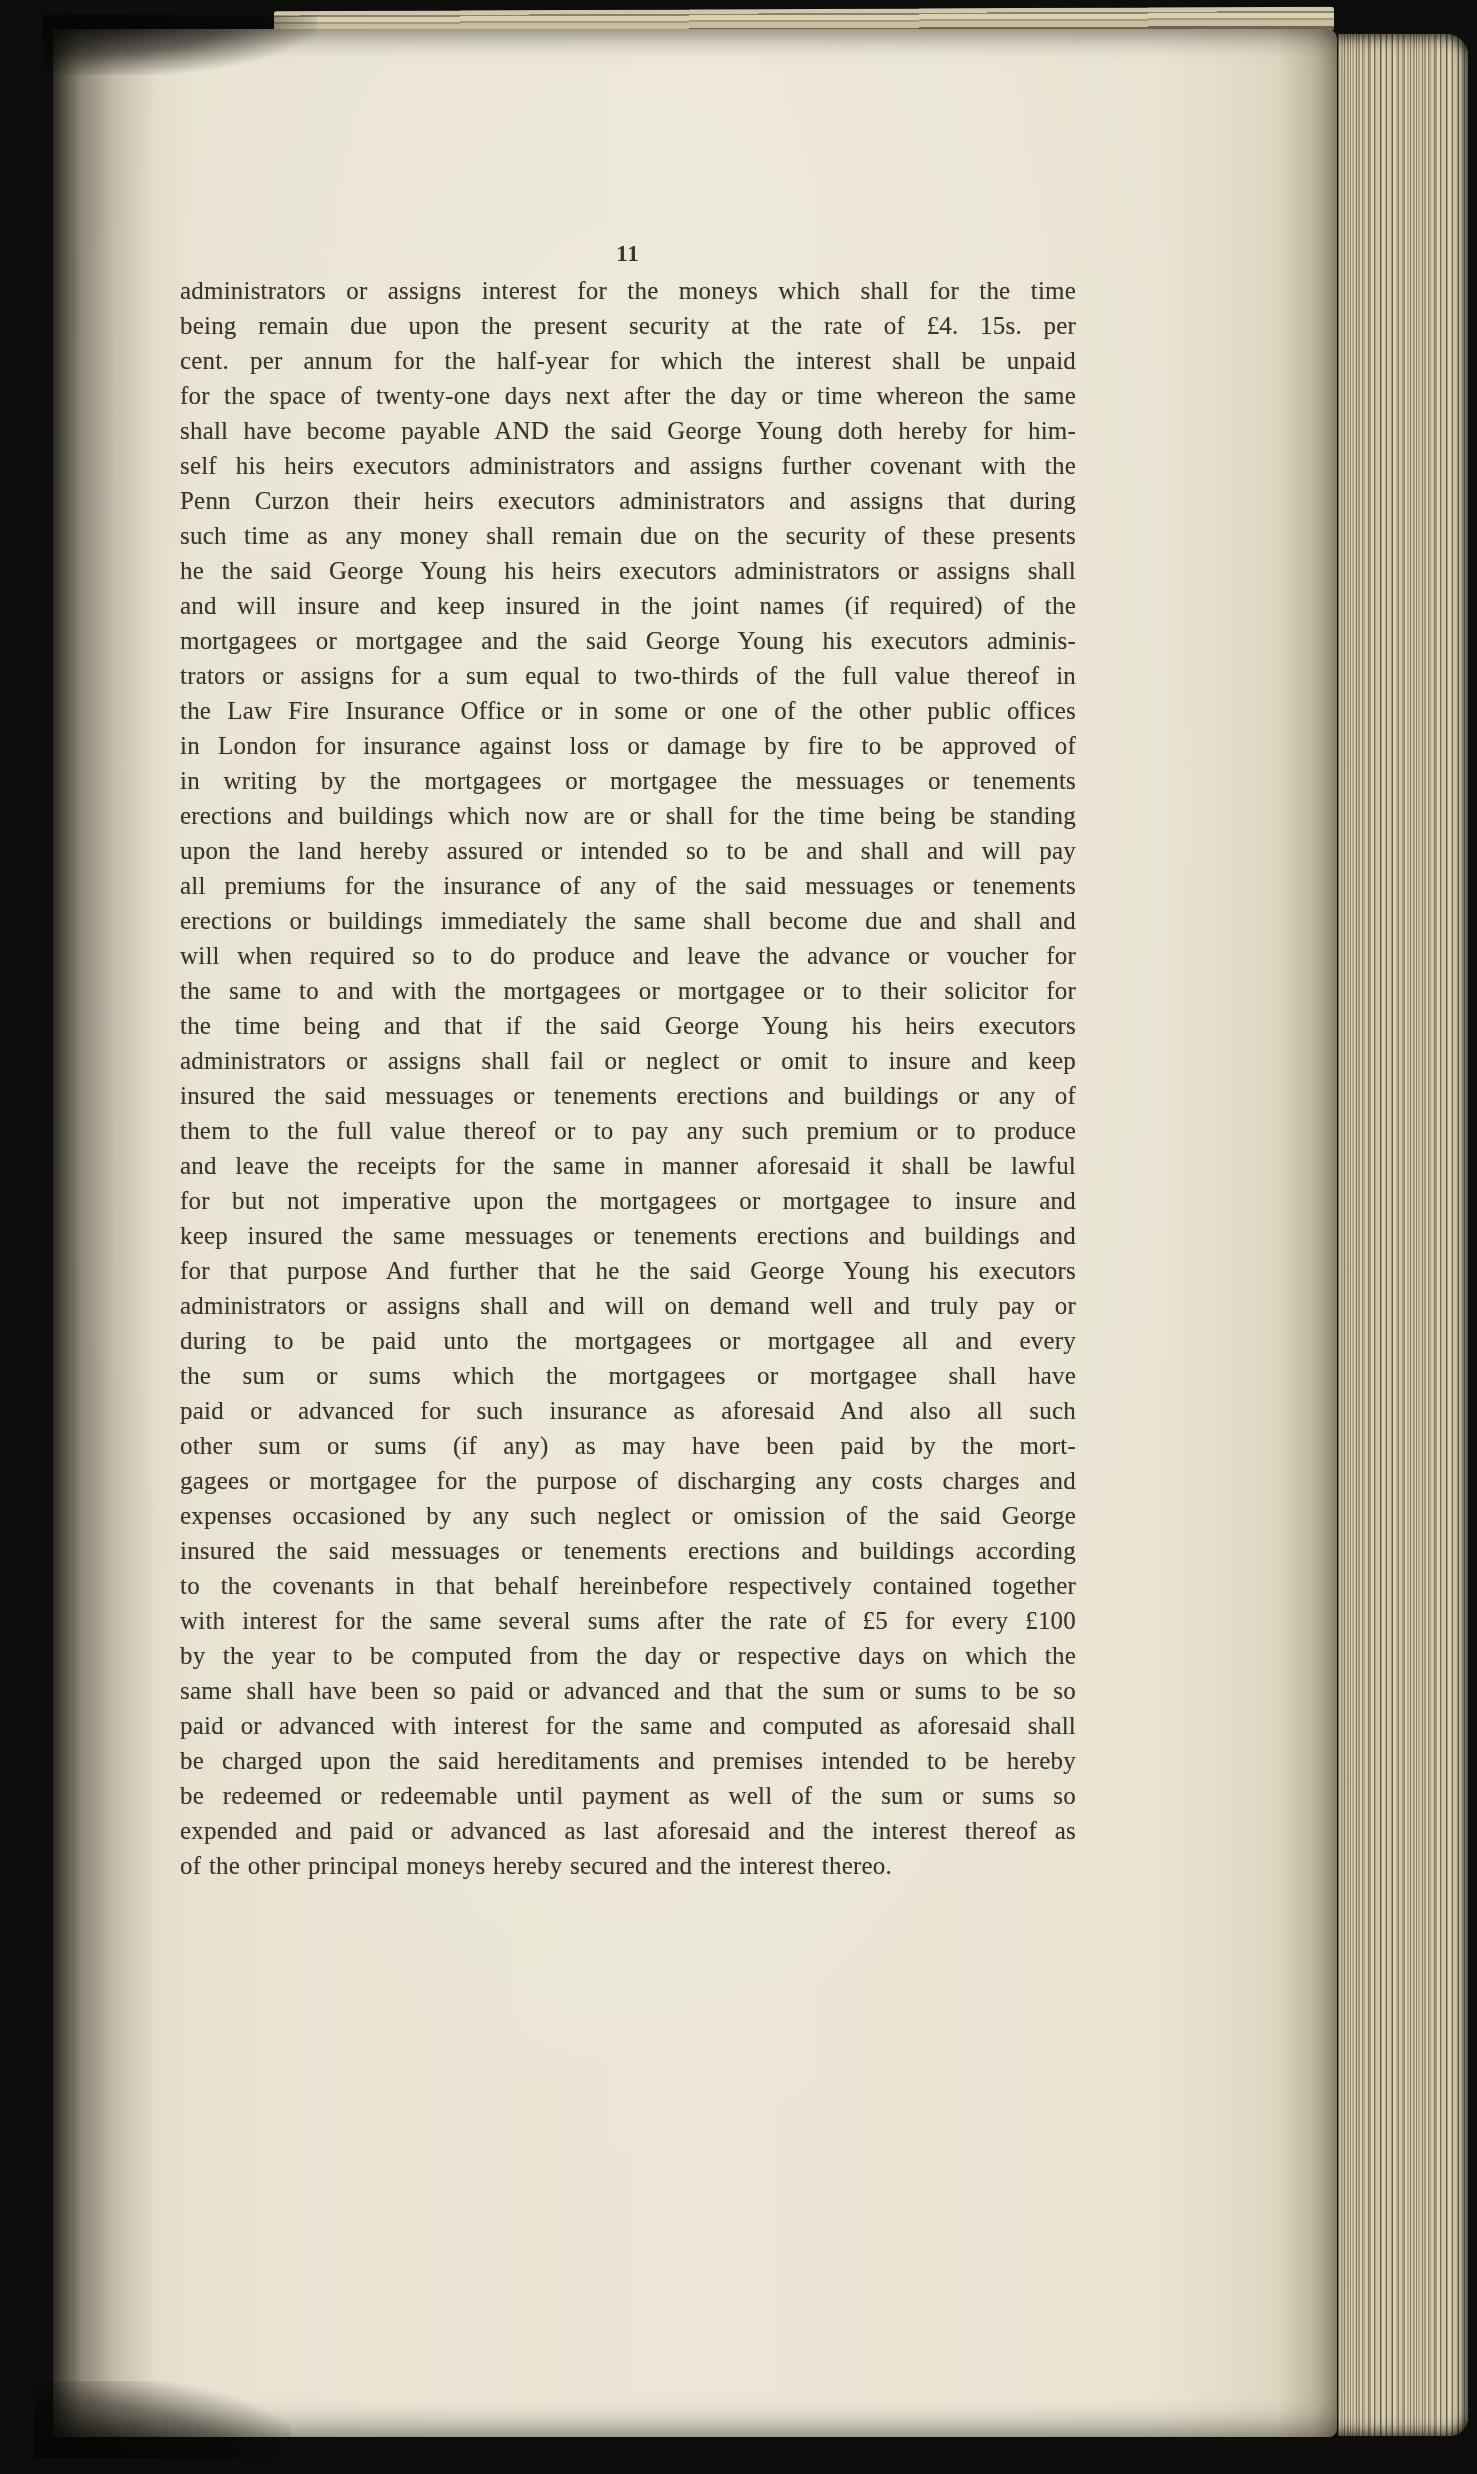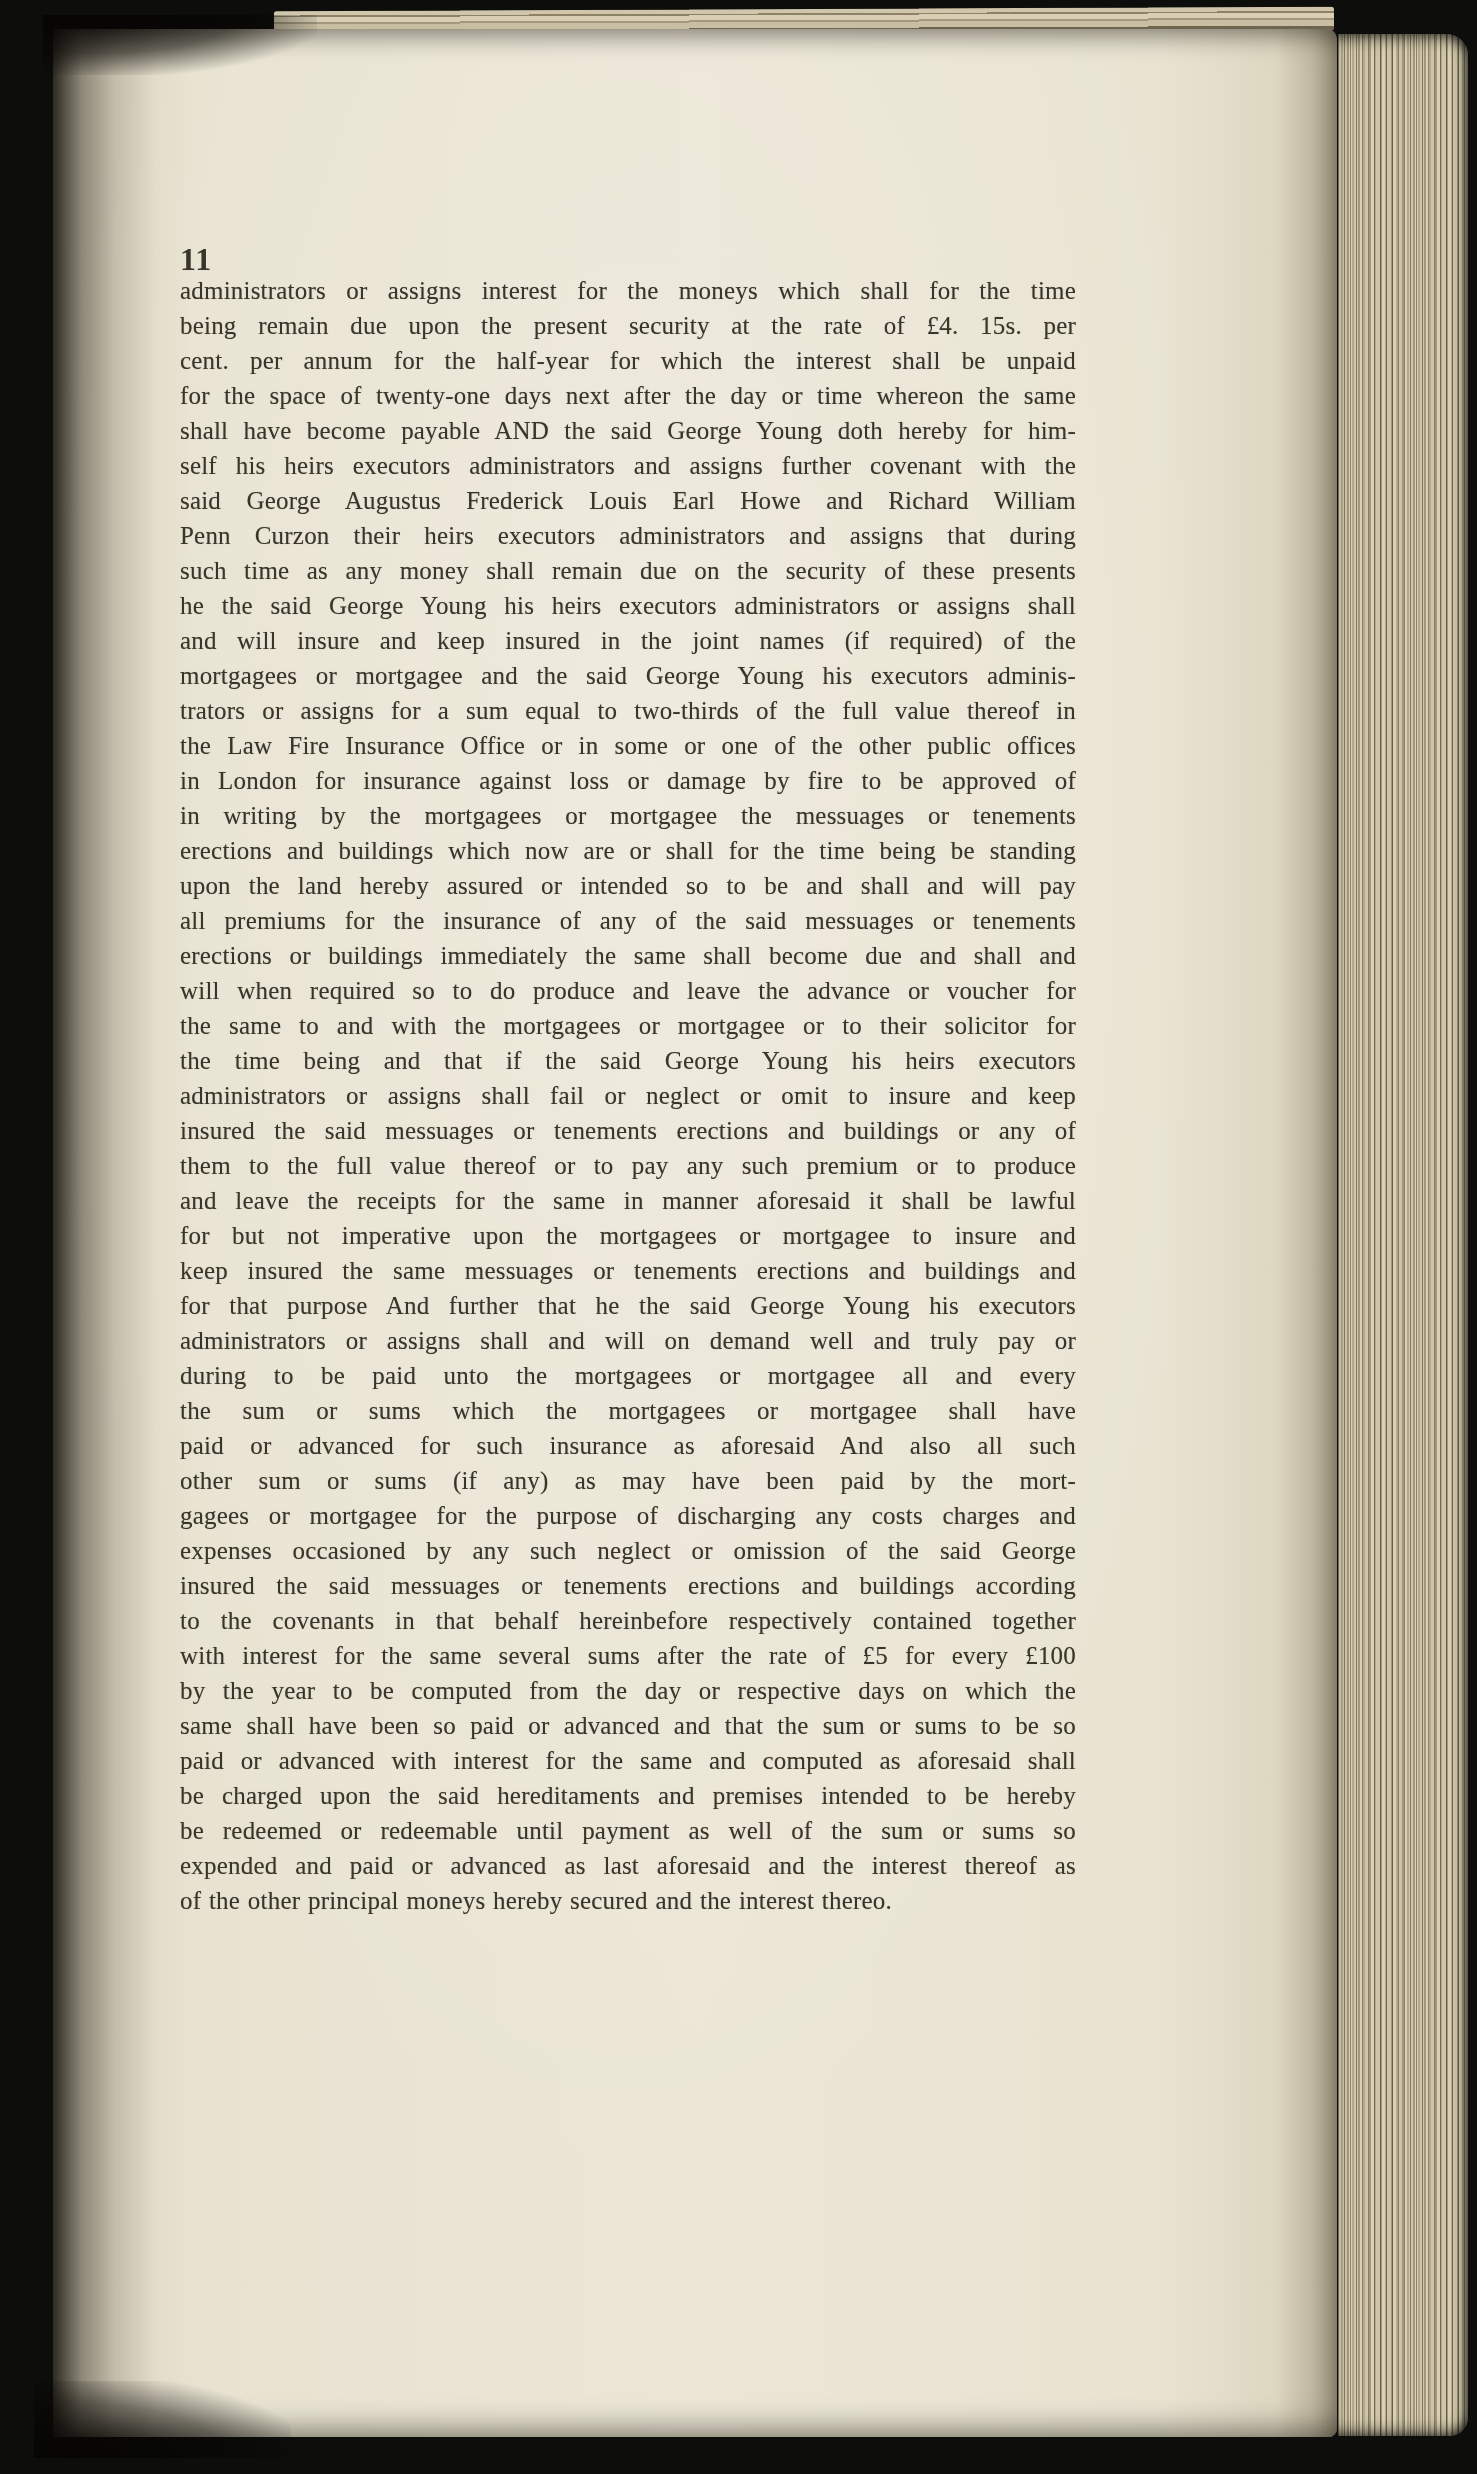--- a/index.html
+++ b/index.html
@@ -124,22 +124,22 @@
       inset 0 12px 15.4px -8.6px rgba(0,0,0,0.7),
       inset 0 -12px 15.4px -8.6px rgba(0,0,0,0.7),
       inset -8.6px 0 12px -5.1px rgba(0,0,0,0.65);
   }
 
   .page-number {
     position: absolute;
     left: 127px;
     top: 212px;
     width: 896px;
-    text-align: left;
-    font-size: 32px;
+    text-align: center;
+    font-size: 23px;
     font-weight: bold;
     letter-spacing: 0.9px;
     color: var(--ink, #3a352b);
   }
 
   .text-block {
     position: absolute;
     left: 127px;
     top: 244px;
     width: 896px;
@@ -171,21 +171,20 @@
   <div class="paper">
     <div class="page-number">11</div>
 
     <div class="text-block">
         <div class="line">administrators or assigns interest for the moneys which shall for the time</div>
         <div class="line">being remain due upon the present security at the rate of £4. 15s. per</div>
         <div class="line">cent. per annum for the half-year for which the interest shall be unpaid</div>
         <div class="line">for the space of twenty-one days next after the day or time whereon the same</div>
         <div class="line">shall have become payable AND the said George Young doth hereby for him-</div>
         <div class="line">self his heirs executors administrators and assigns further covenant with the</div>
-        <div class="line">said George Augustus Frederick Louis Earl Howe and Richard William</div>
         <div class="line">Penn Curzon their heirs executors administrators and assigns that during</div>
         <div class="line">such time as any money shall remain due on the security of these presents</div>
         <div class="line">he the said George Young his heirs executors administrators or assigns shall</div>
         <div class="line">and will insure and keep insured in the joint names (if required) of the</div>
         <div class="line">mortgagees or mortgagee and the said George Young his executors adminis-</div>
         <div class="line">trators or assigns for a sum equal to two-thirds of the full value thereof in</div>
         <div class="line">the Law Fire Insurance Office or in some or one of the other public offices</div>
         <div class="line">in London for insurance against loss or damage by fire to be approved of</div>
         <div class="line">in writing by the mortgagees or mortgagee the messuages or tenements</div>
         <div class="line">erections and buildings which now are or shall for the time being be standing</div>

